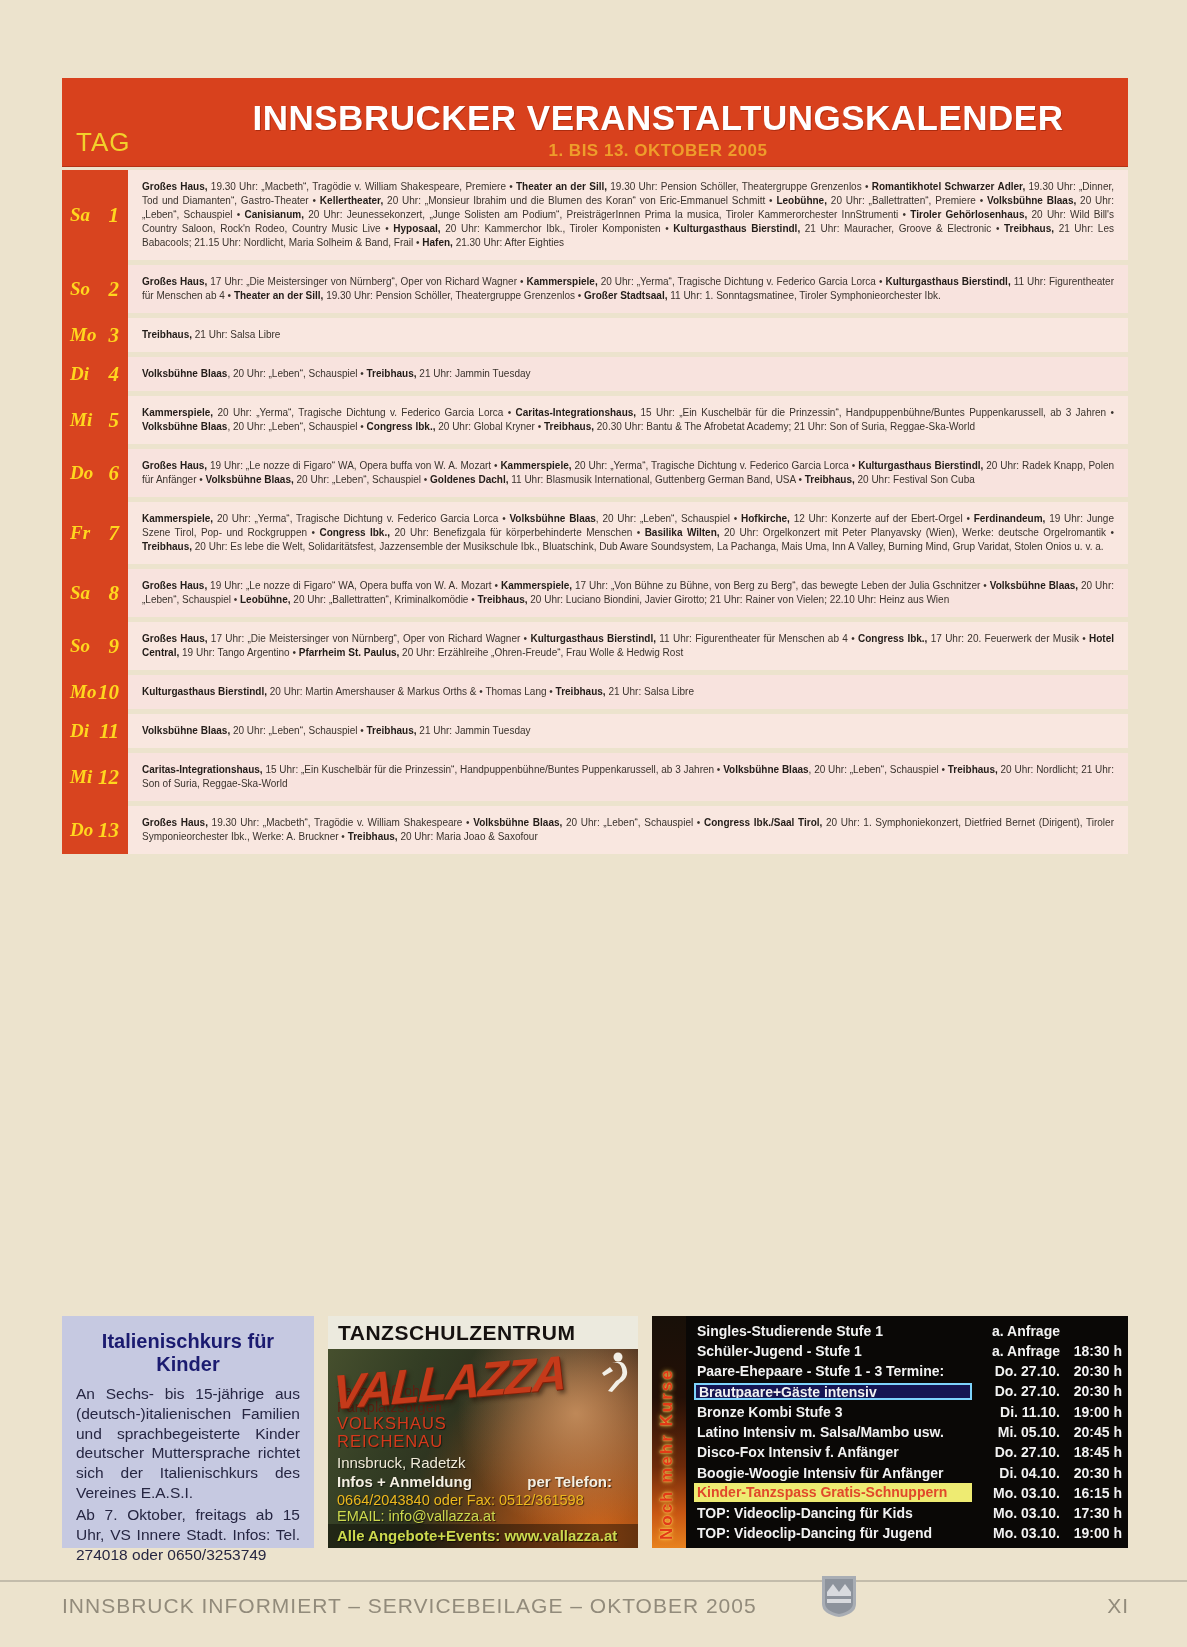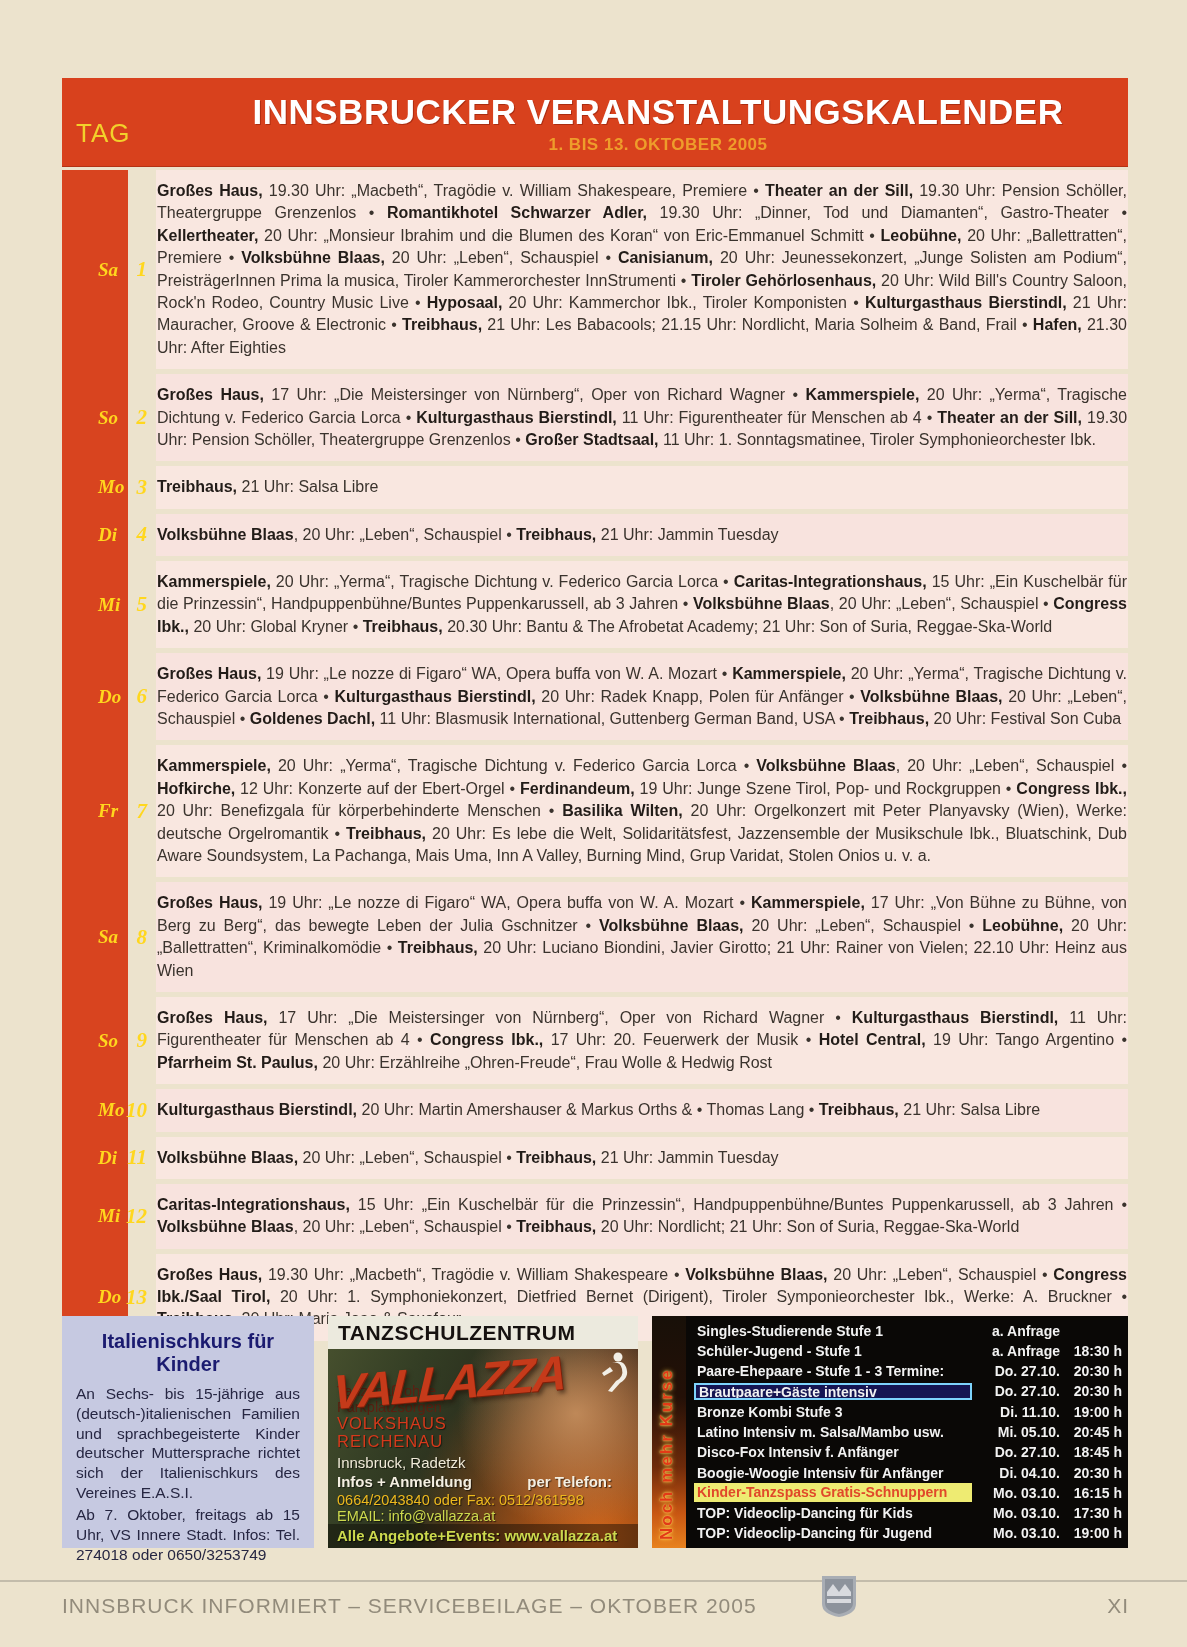--- a/index.html
+++ b/index.html
@@ -6,21 +6,21 @@
   body{
     width:1187px;height:1647px;position:relative;overflow:hidden;
     background:#ece3cd;
     font-family:"Liberation Sans", sans-serif;
     -webkit-font-smoothing:antialiased;
   }
   .page{position:absolute;left:62px;top:78px;width:1066px;}
 
   
   .cal-header{
-    background:#d8411d;height:88px;display:flex;align-items:flex-start;
+    background:#d8411d;height:88px;display:flex;align-items:center;
     box-shadow:0 1px 0 #b33214;
   }
   .tag{
     width:112px;color:#f2d12b;font-size:26px;letter-spacing:1px;
     padding:40px 0 0 14px;font-weight:400;
   }
   .head-mid{flex:1;text-align:center;padding-top:14px;}
   .head-title{
     color:#fff;font-weight:700;font-size:35px;letter-spacing:.5px;
     text-shadow:1px 1px 0 rgba(120,20,0,.45);
@@ -30,27 +30,27 @@
   
   .calendar{position:relative;margin-top:4px;}
   .calendar::before{
     content:"";position:absolute;left:0;top:0;bottom:0;width:66px;background:#d8441f;
   }
   .cal-row{display:flex;margin-bottom:5px;position:relative;}
   .cal-row:last-child{margin-bottom:0;}
   .day-cell{
     width:66px;flex:none;display:flex;align-items:center;justify-content:space-between;
     padding:0 9px 0 8px;box-sizing:border-box;position:relative;z-index:1;
-    color:#ffd71e;font-family:"Liberation Serif", serif;font-style:italic;font-weight:700;margin-left:28px;
+    color:#ffd71e;font-family:"Liberation Serif", serif;font-style:italic;font-weight:700;
   }
   .day-name{font-size:19px;}
   .day-num{font-size:21px;}
   .content-cell{
-    flex:1;background:#f9e7e0;padding:10px 1px;box-sizing:border-box;
-    font-size:16px;line-height:1.4;color:#3a332d;text-align:justify;
+    flex:1;background:#f9e7e0;padding:10px 14px;box-sizing:border-box;
+    font-size:10px;line-height:1.4;color:#3a332d;text-align:justify;
   }
   .cal-row:nth-child(even) .content-cell{background:#f8e3de;}
   .content-cell .b{font-weight:700;color:#221c18;}
 
   
   .bottom{position:absolute;left:62px;top:1316px;width:1066px;height:232px;display:flex;gap:14px;}
 
   
   .info-box{
     width:252px;flex:none;background:#c6c9e1;box-sizing:border-box;

